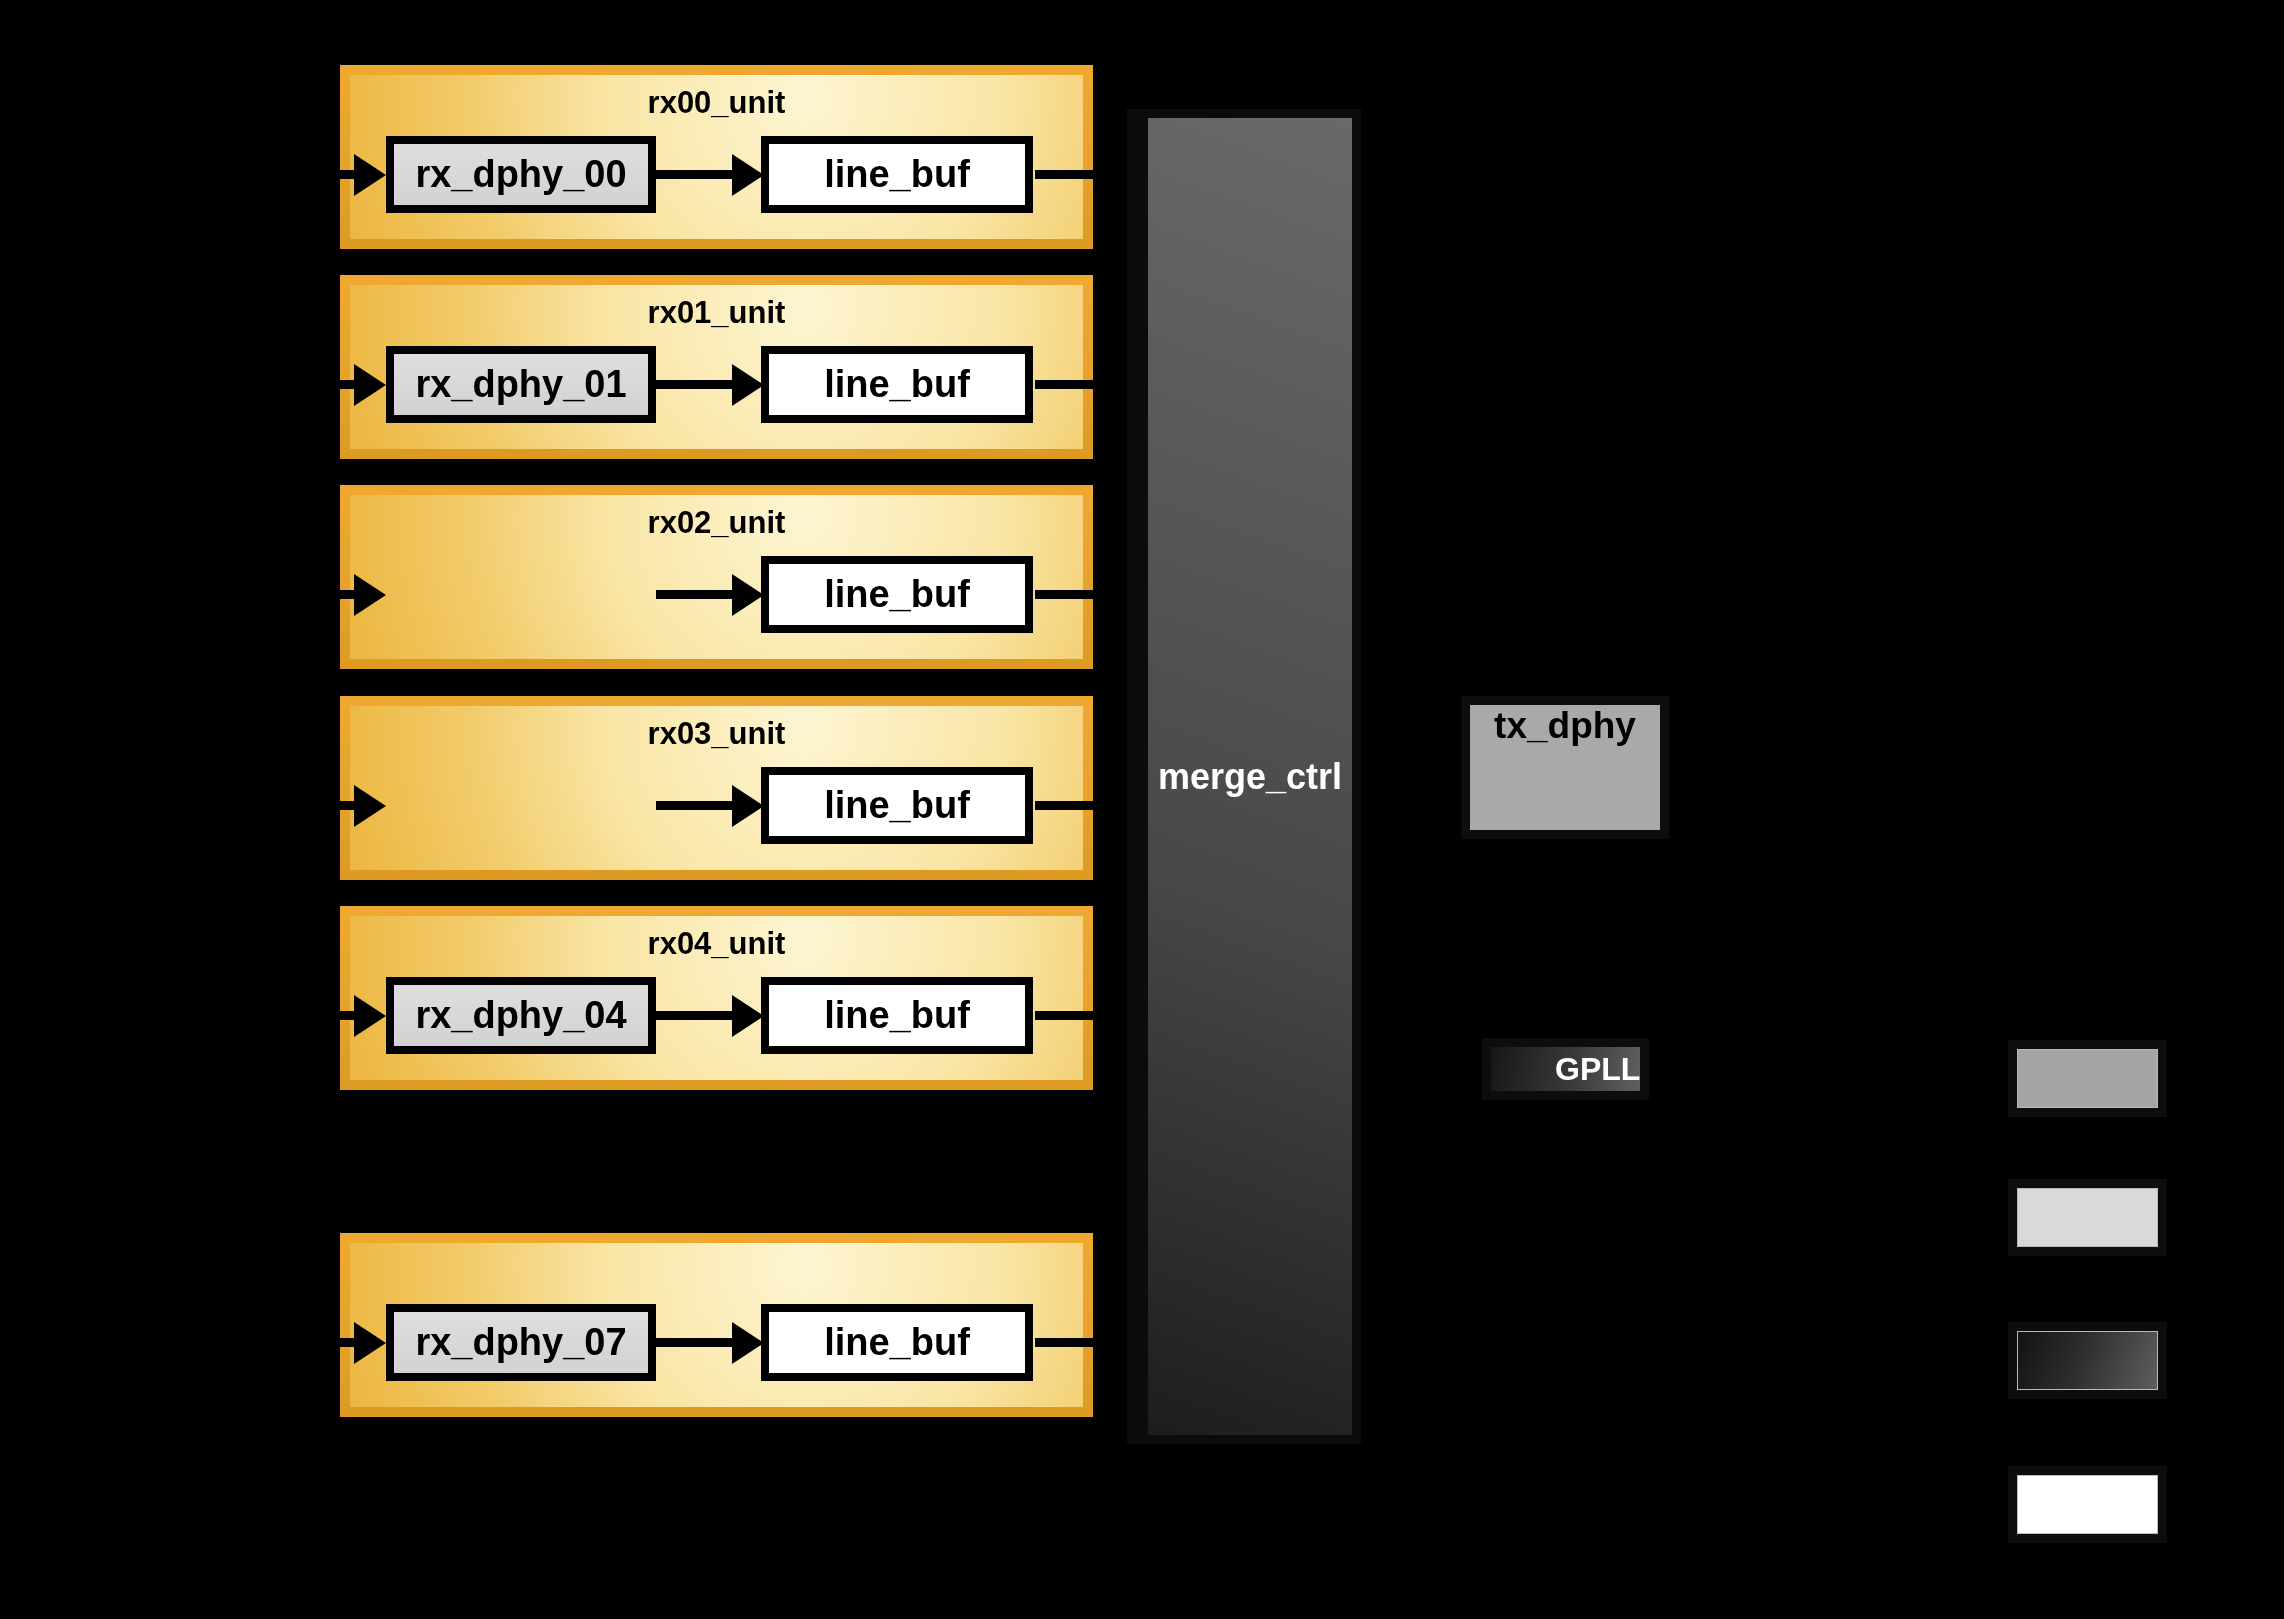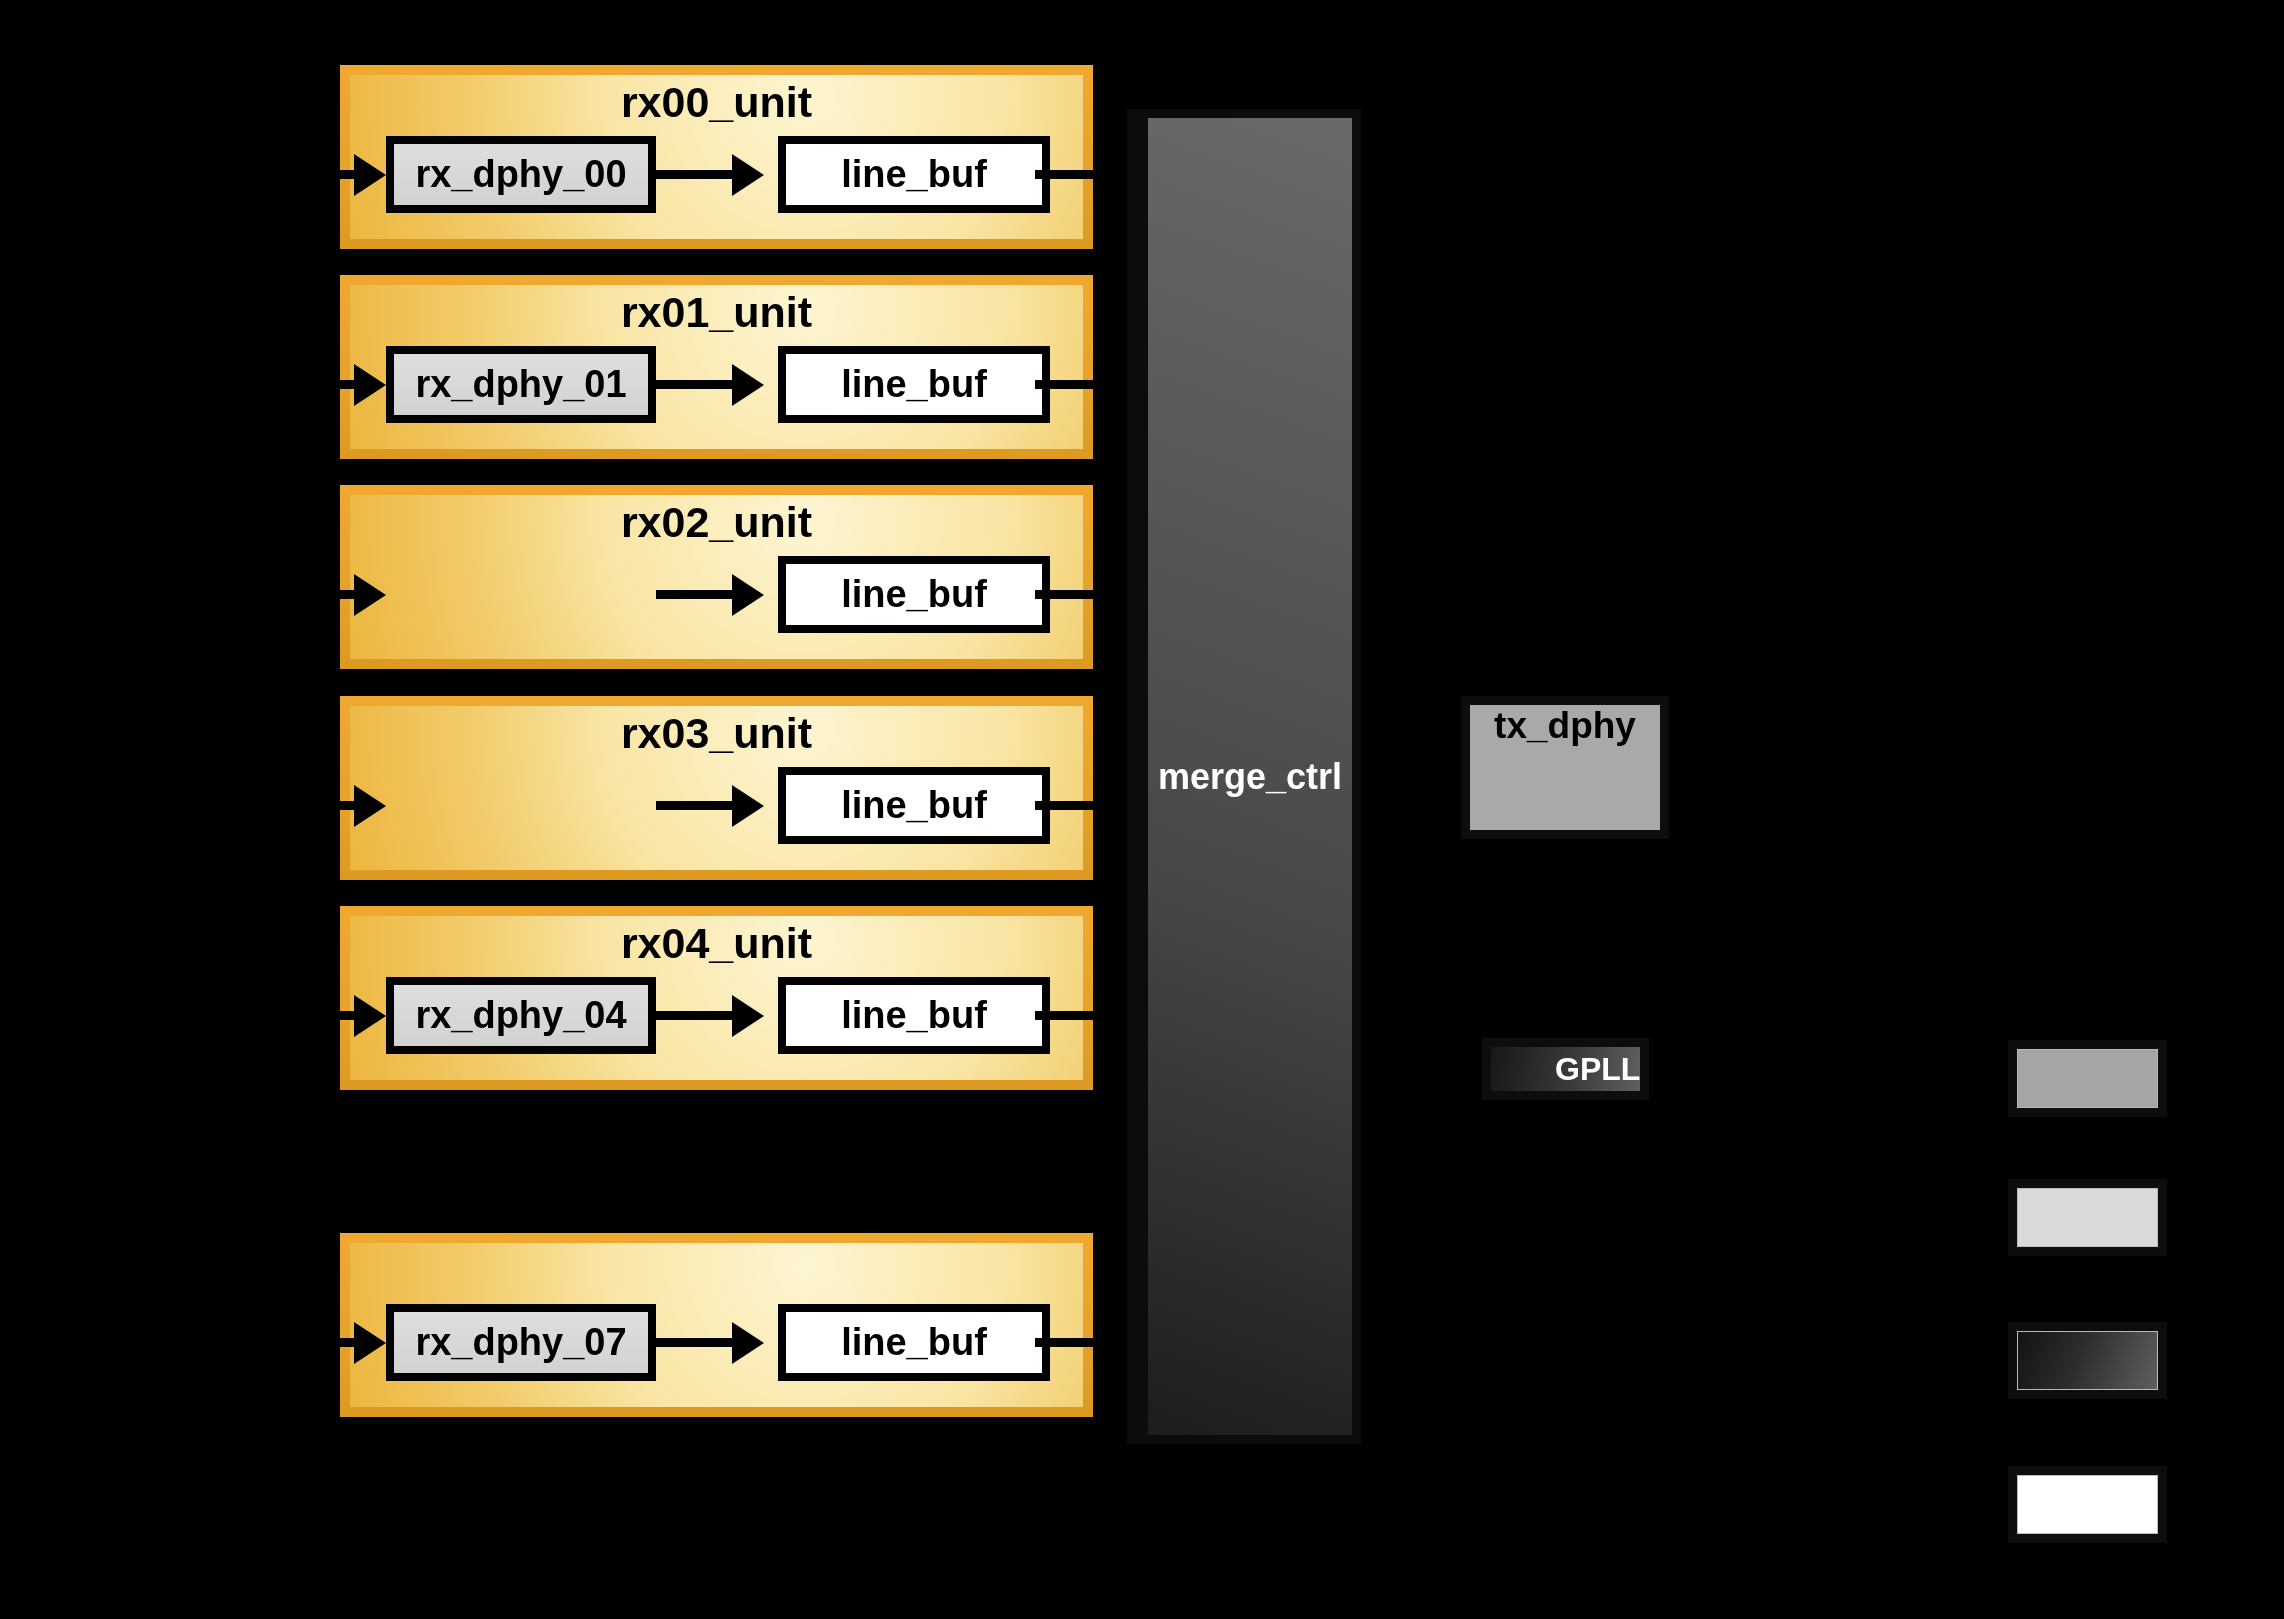--- a/index.html
+++ b/index.html
@@ -15,30 +15,30 @@
   .unit{
     position:absolute;left:340px;width:753px;height:184px;
     background:linear-gradient(180deg,#efa930 0%,#e6a22a 55%,#dd9a22 100%);
   }
   .unit-face{
     position:absolute;left:10px;right:10px;top:10px;bottom:10px;
     background:radial-gradient(circle at 62% 14%, #fdf5d2 0%, #f9e5a4 42%, #f2cc6b 70%, #ecb63f 100%);
   }
   .unit-title{
     position:absolute;top:16px;left:0;width:100%;
-    text-align:center;font-size:43px;line-height:43px;color:#000;
+    text-align:center;font-size:31px;line-height:43px;color:#000;
   }
   .blk{
     position:absolute;top:71px;height:77px;
     border:8px solid #000;box-sizing:border-box;
     display:flex;align-items:center;justify-content:center;
     font-size:38px;color:#000;
   }
   .blk.dphy{left:46px;width:270px;background:linear-gradient(180deg,#dedede,#d2d2d2);}
-  .blk.buf{left:438px;width:272px;background:#ffffff;}
+  .blk.buf{left:421px;width:272px;background:#ffffff;}
   
   .shaft{position:absolute;top:105px;height:9.3px;background:#000;}
   .head{
     position:absolute;top:89px;width:0;height:0;
     border-top:21px solid transparent;border-bottom:21px solid transparent;
     border-left:32px solid #000;
   }
   .in-shaft{left:0;width:23px;}
   .in-head{left:14.3px;}
   .mid-shaft{left:316px;width:83px;}

